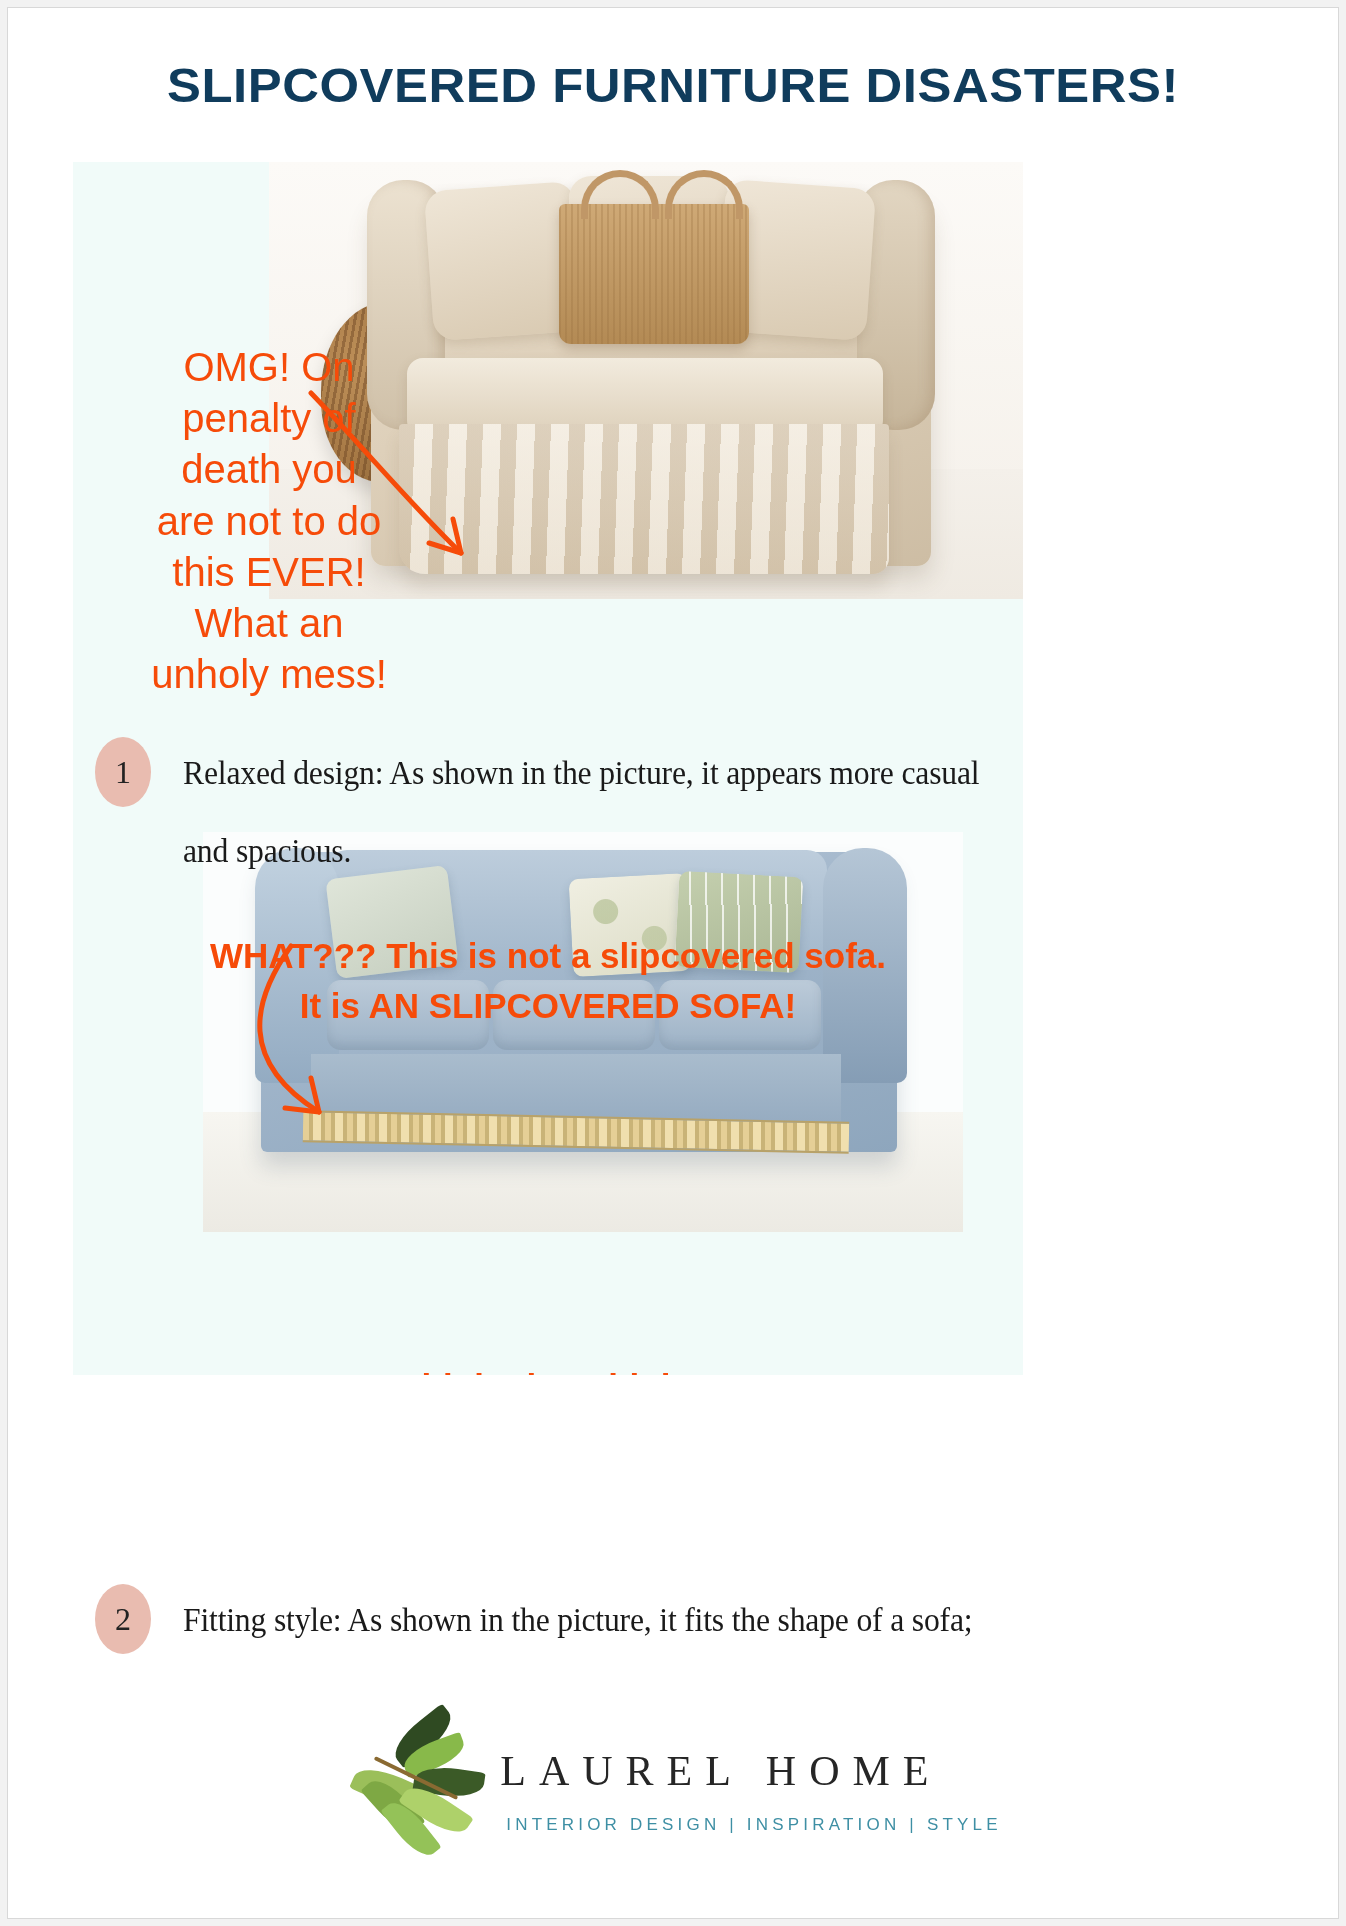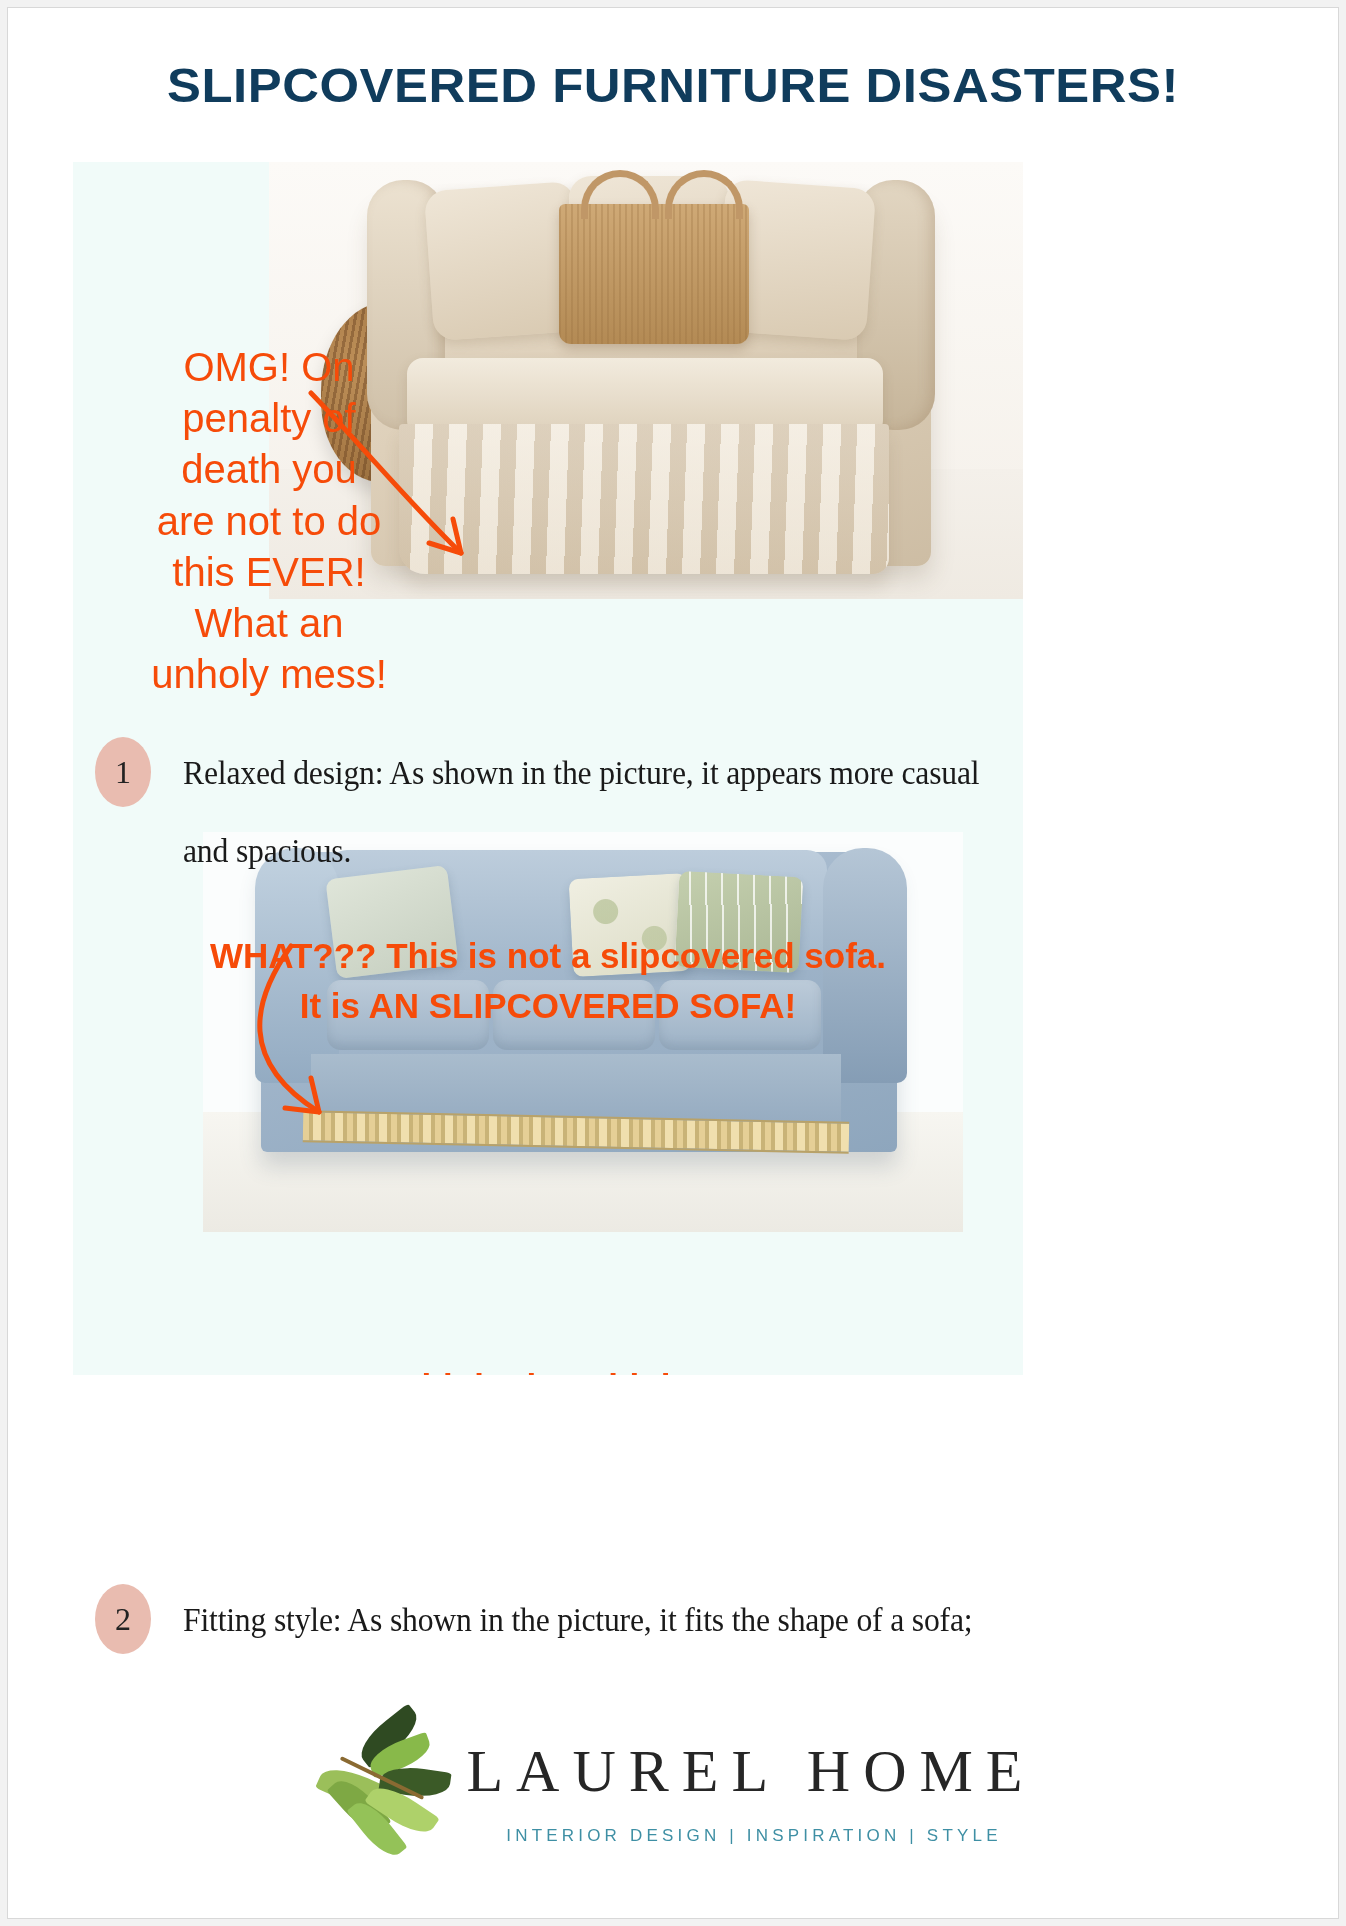--- a/index.html
+++ b/index.html
@@ -356,21 +356,21 @@
     flex: 0 0 auto;
     margin-right: -4px;
   }
   .leaf {
     position: absolute;
     border-radius: 60% 8% 60% 8%;
   }
   .logo-words { position: relative; top: 6px; }
   .logo-name {
     font-family: "Liberation Serif", serif;
-    font-size: 60px;
+    font-size: 42px;
     letter-spacing: 13px;
     color: #262626;
     white-space: nowrap;
   }
   .logo-tagline {
     font-family: "Liberation Sans", sans-serif;
     font-size: 17px;
     letter-spacing: 4.2px;
     color: #3e8fa4;
     white-space: nowrap;

